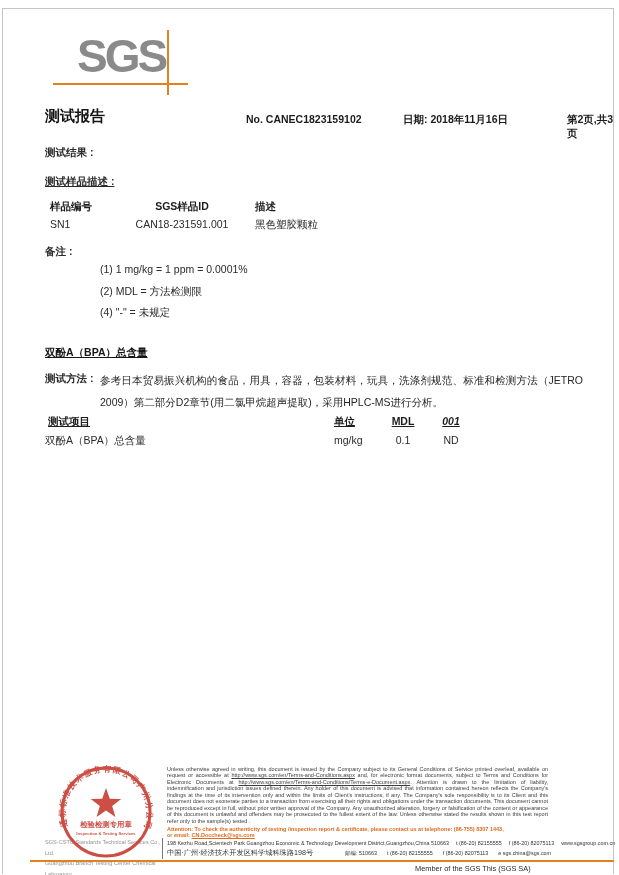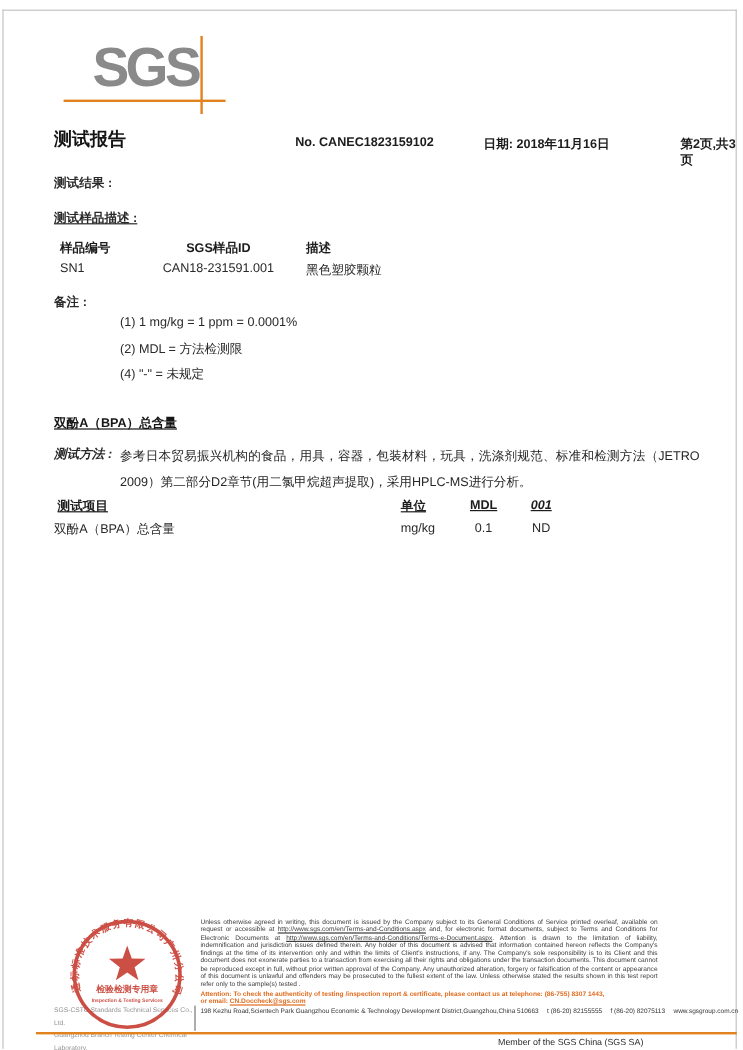--- a/index.html
+++ b/index.html
@@ -34,21 +34,21 @@
   .st-col-id   { left:126px; width:112px; text-align:center; }
   .st-col-desc { left:255px; }
   .st-row1 { top:200px; }
   .st-row2 { top:218px; }
 
   .remarks-label { left:45px; top:245px; }
   .remarks-list  { left:100px; top:259px; }
   .remarks-list div { font-size:10.5px; color:#2a2a2a; line-height:21.5px; }
 
   .bpa-heading { left:45px; top:346px; font-size:10.5px; font-weight:700; color:#161616; text-decoration:underline; }
-  .method-label { left:45px; top:372px;font-style:italic; }
+  .method-label { left:45px; top:372px; }
   .method-text  { left:100px; top:370px; width:483px; font-size:10.5px; color:#262626; line-height:21.5px; text-align:justify; }
 
   
   .rt-head { font-size:10.5px; font-weight:600; color:#1d1d1d; text-decoration:underline; }
   .rt-cell { font-size:10.5px; color:#2a2a2a; }
   .rt-c-item { left:45px; }
   .rt-c-item-h { left:48px; }
   .rt-c-unit { left:334px; width:50px; text-align:left; }
   .rt-c-mdl  { left:384px; width:38px; text-align:center; }
   .rt-c-sam  { left:428px; width:46px; text-align:center; }
@@ -145,16 +145,23 @@
     <span>or email: </span><span class="lnk">CN.Doccheck@sgs.com</span>
   </div>
 
   <div class="abs addr-divider"></div>
   <div class="abs addr-en">
     <span>198 Kezhu Road,Scientech Park Guangzhou Economic &amp; Technology Development District,Guangzhou,China 510663</span>
     <span>t (86-20) 82155555</span>
     <span>f (86-20) 82075113</span>
     <span>www.sgsgroup.com.cn</span>
   </div>
+  <div class="abs addr-cn">
+    <span class="cjk">中国·广州·经济技术开发区科学城科珠路198号</span>
+    <span class="post">邮编: 510663</span>
+    <span>t (86-20) 82155555</span>
+    <span>f (86-20) 82075113</span>
+    <span>e sgs.china@sgs.com</span>
+  </div>
 
   <div class="abs footer-rule"></div>
-  <div class="abs member-line">Member of the SGS China (SGS SA)</div>
+  <div class="abs member-line">Member of the SGS This (SGS SA)</div>
 </div>
 
 </body></html>

